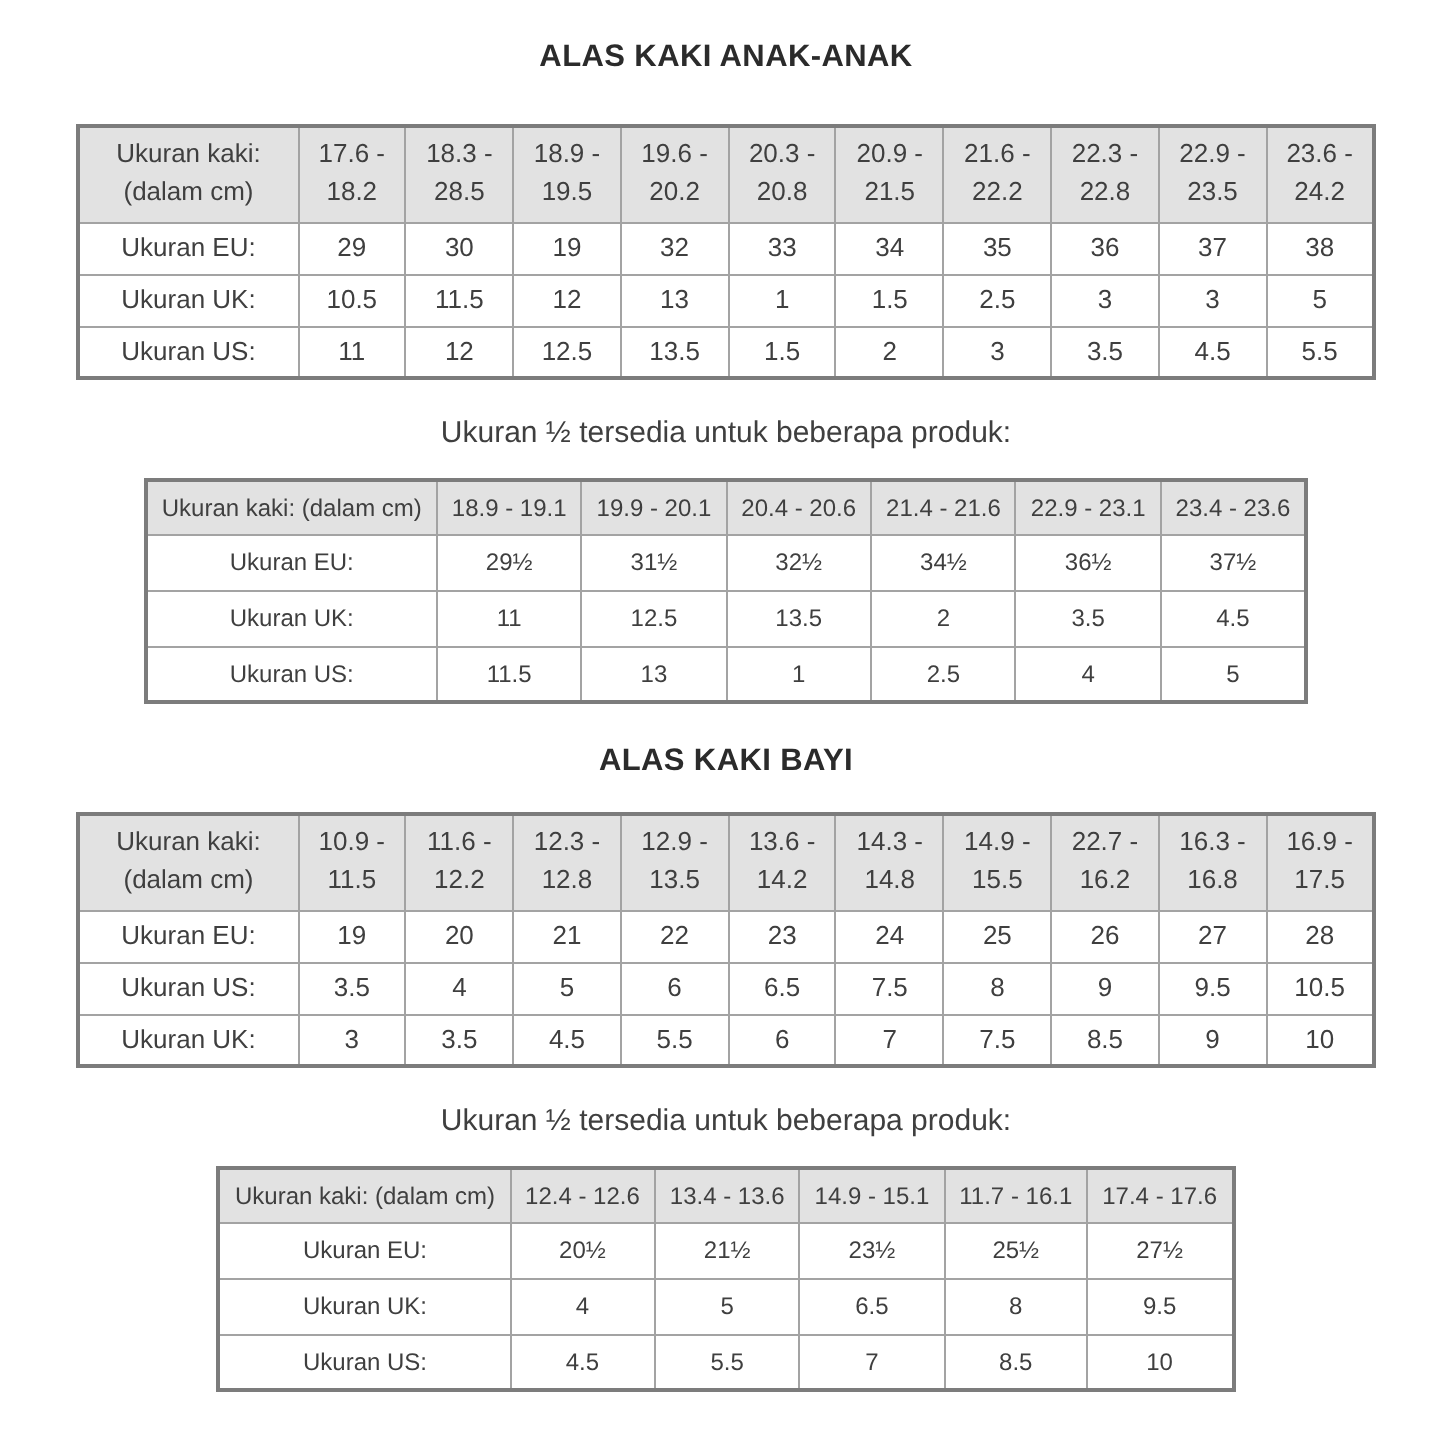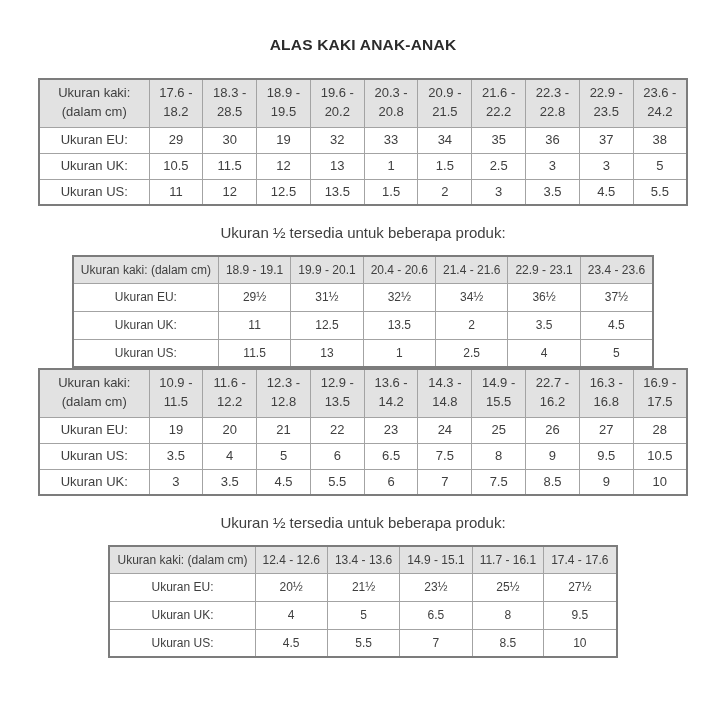--- a/index.html
+++ b/index.html
@@ -12,40 +12,40 @@
   }
   *{box-sizing:border-box;}
   html,body{margin:0;padding:0;}
   body{
     width:726px;height:726px;
     background:var(--page-bg);
     font-family:"Liberation Sans",sans-serif;
     color:var(--text);
     overflow:hidden;
   }
-  .page{width:726px;height:512px;padding-top:36px;}
+  .page{width:726px;height:512px;padding-top:20px;}
   .section-heading{
     margin:0;
     text-align:center;
     font-size:15.5px;
     font-weight:bold;
     color:var(--heading);
     letter-spacing:.2px;
   }
   .section-heading.first{margin-bottom:24px;}
   .section-heading.second{margin-top:20px;margin-bottom:16px;}
   .half-note{
     margin:18px 0 14px 0;
     text-align:center;
     font-size:15px;
     color:var(--text);
   }
   table.size-table{
     border-collapse:collapse;
-    margin:0 auto;
+    margin:10px auto;
     border:2px solid var(--outer-border);
     background:#fff;
   }
   table.size-table th,
   table.size-table td{
     border:1px solid var(--inner-border);
     text-align:center;
     vertical-align:middle;
     font-weight:normal;
     color:var(--text);
@@ -195,20 +195,21 @@
             <td>1</td>
             <td>2.5</td>
             <td>4</td>
             <td>5</td>
           </tr>
         </tbody>
       </table>
   </section>
 
   <section>
+    <h2 class="section-heading second">ALAS KAKI BAYI</h2>
 
     <table class="size-table main-table">
         <thead>
           <tr>
             <th>Ukuran kaki: (dalam cm)</th>
             <th>10.9 - 11.5</th>
             <th>11.6 - 12.2</th>
             <th>12.3 - 12.8</th>
             <th>12.9 - 13.5</th>
             <th>13.6 - 14.2</th>

